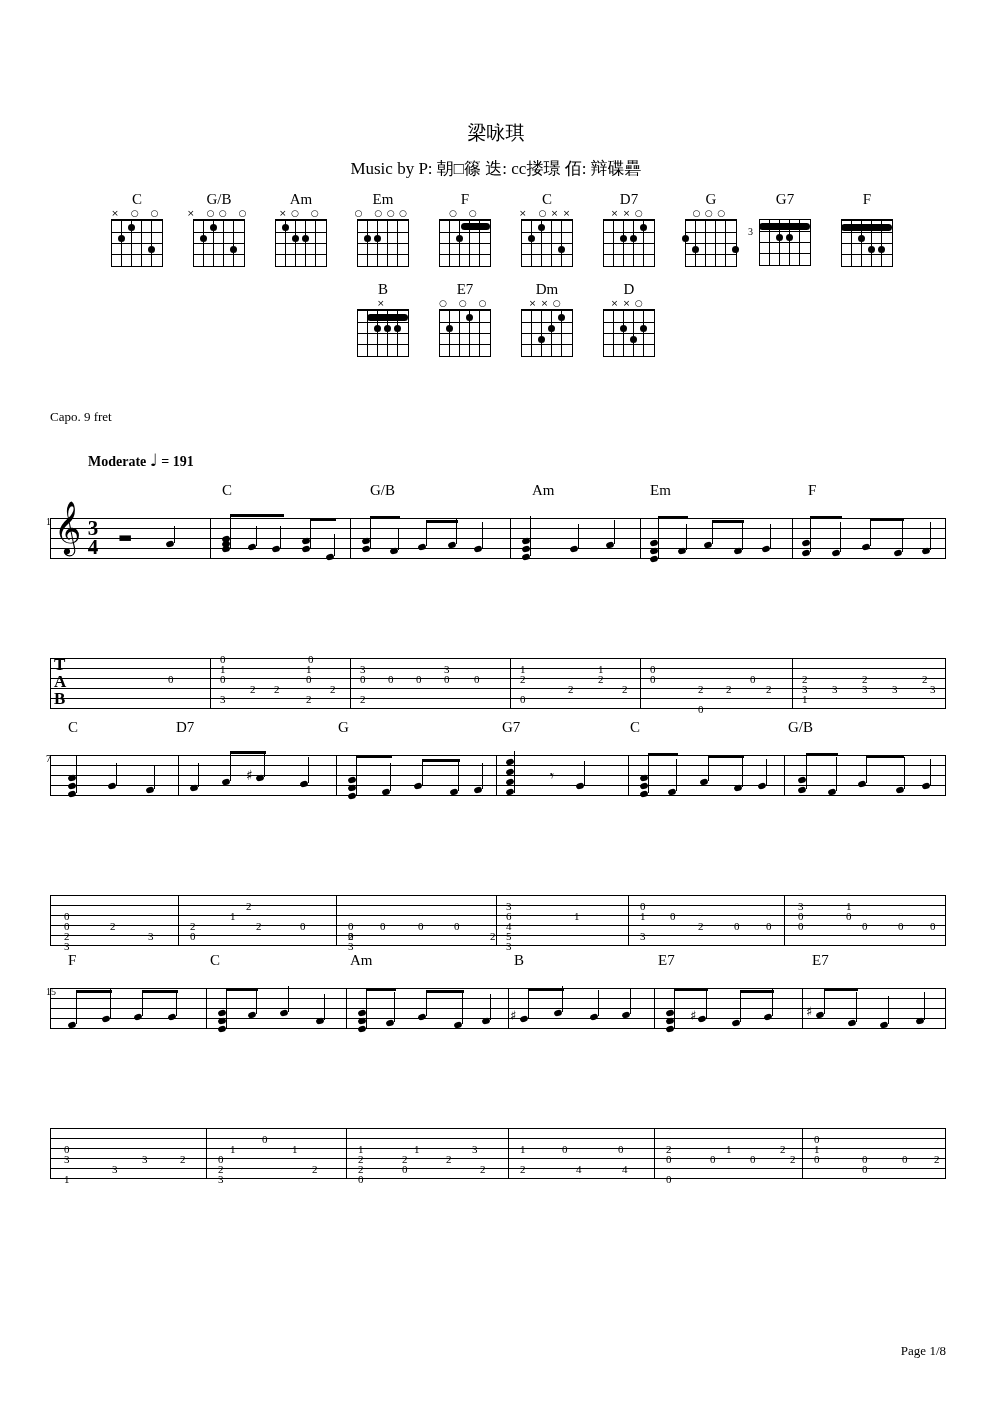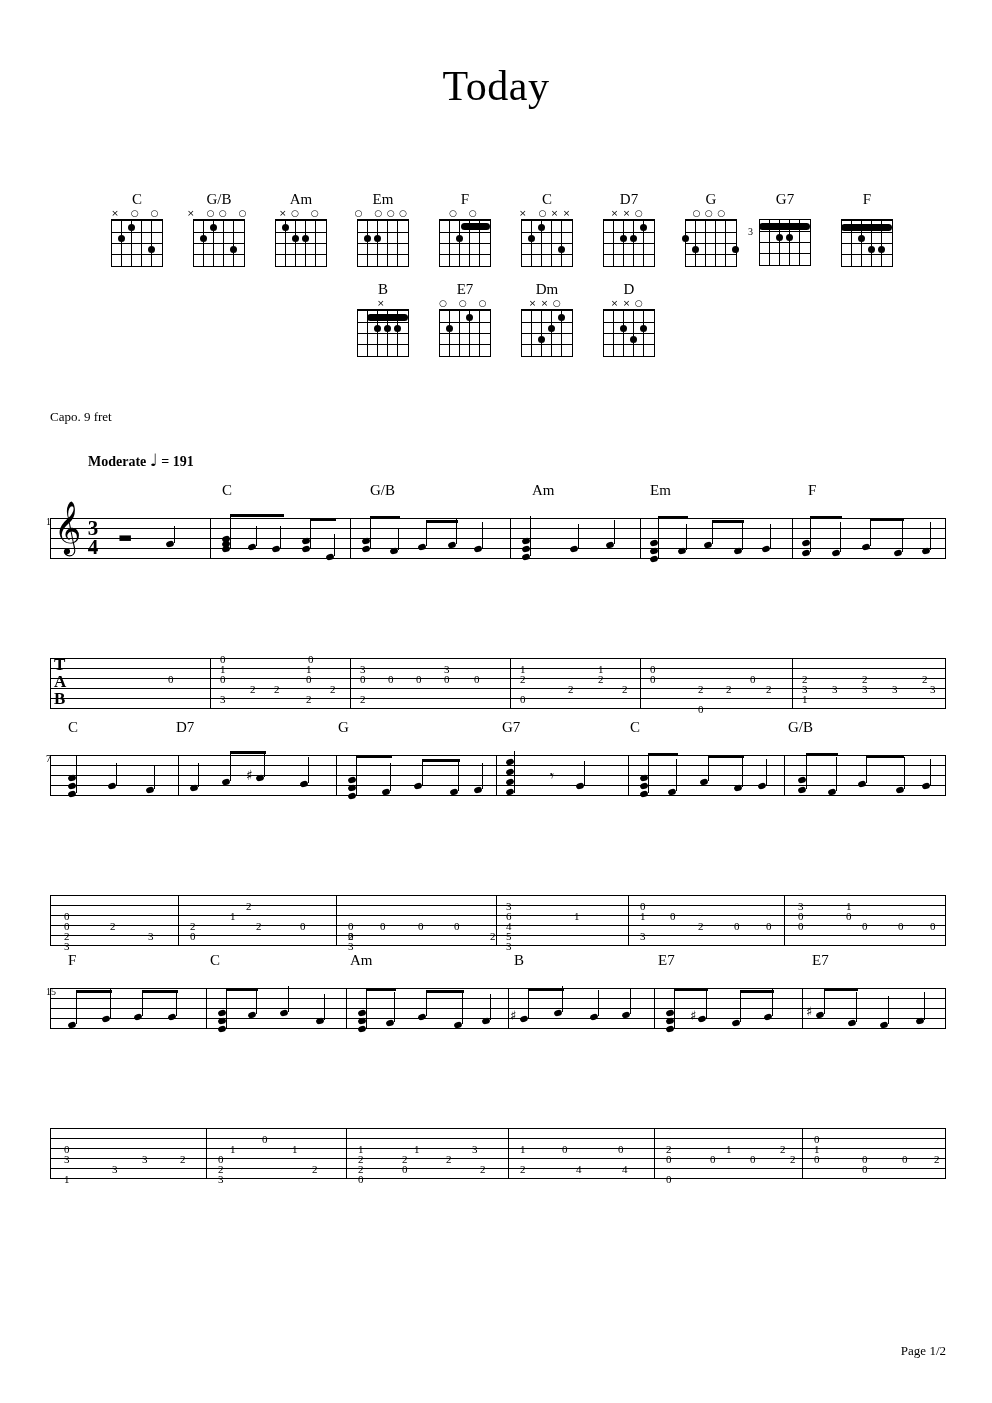--- a/index.html
+++ b/index.html
@@ -70,21 +70,22 @@
   .beam{position:absolute;height:3px;background:#000;}
   .rest{position:absolute;font-size:15px;font-family:"DejaVu Sans",sans-serif;}
 
   .pagenum{position:absolute;right:46px;bottom:44px;font-size:13px;}
 </style>
 </head>
 <body>
 
 <div class="sheet">
 
-  <div class="title">Today</div>
+  <div class="artist">梁咏琪</div>
+  <div class="credits">Music by P: 朝□篠  迭: cc搂璟 佰: 辩碟礨</div>
 
   <div class="chordrow" style="top:190px;">
 
     <div class="chord" style="left:104px;">
       <div class="cname">C</div>
       <div class="marks">×  ○  ○</div>
       <div class="grid">
         <div class="v" style="left:0"></div>
           <div class="v" style="left:10px"></div>
           <div class="v" style="left:20px"></div>
@@ -858,14 +859,14 @@
       <div class="tabtxt" style="left:764px;top:62px;">0</div>
       <div class="tabtxt" style="left:764px;top:72px;">1</div>
       <div class="tabtxt" style="left:764px;top:82px;">0</div>
       <div class="tabtxt" style="left:812px;top:82px;">0</div>
       <div class="tabtxt" style="left:852px;top:82px;">0</div>
       <div class="tabtxt" style="left:884px;top:82px;">2</div>
       <div class="tabtxt" style="left:812px;top:92px;">0</div>
     </div>
   </div>
 
-  <div class="pagenum">Page 1/2</div>
+  <div class="pagenum">Page 1/8</div>
 </div>
 
 </body></html>

